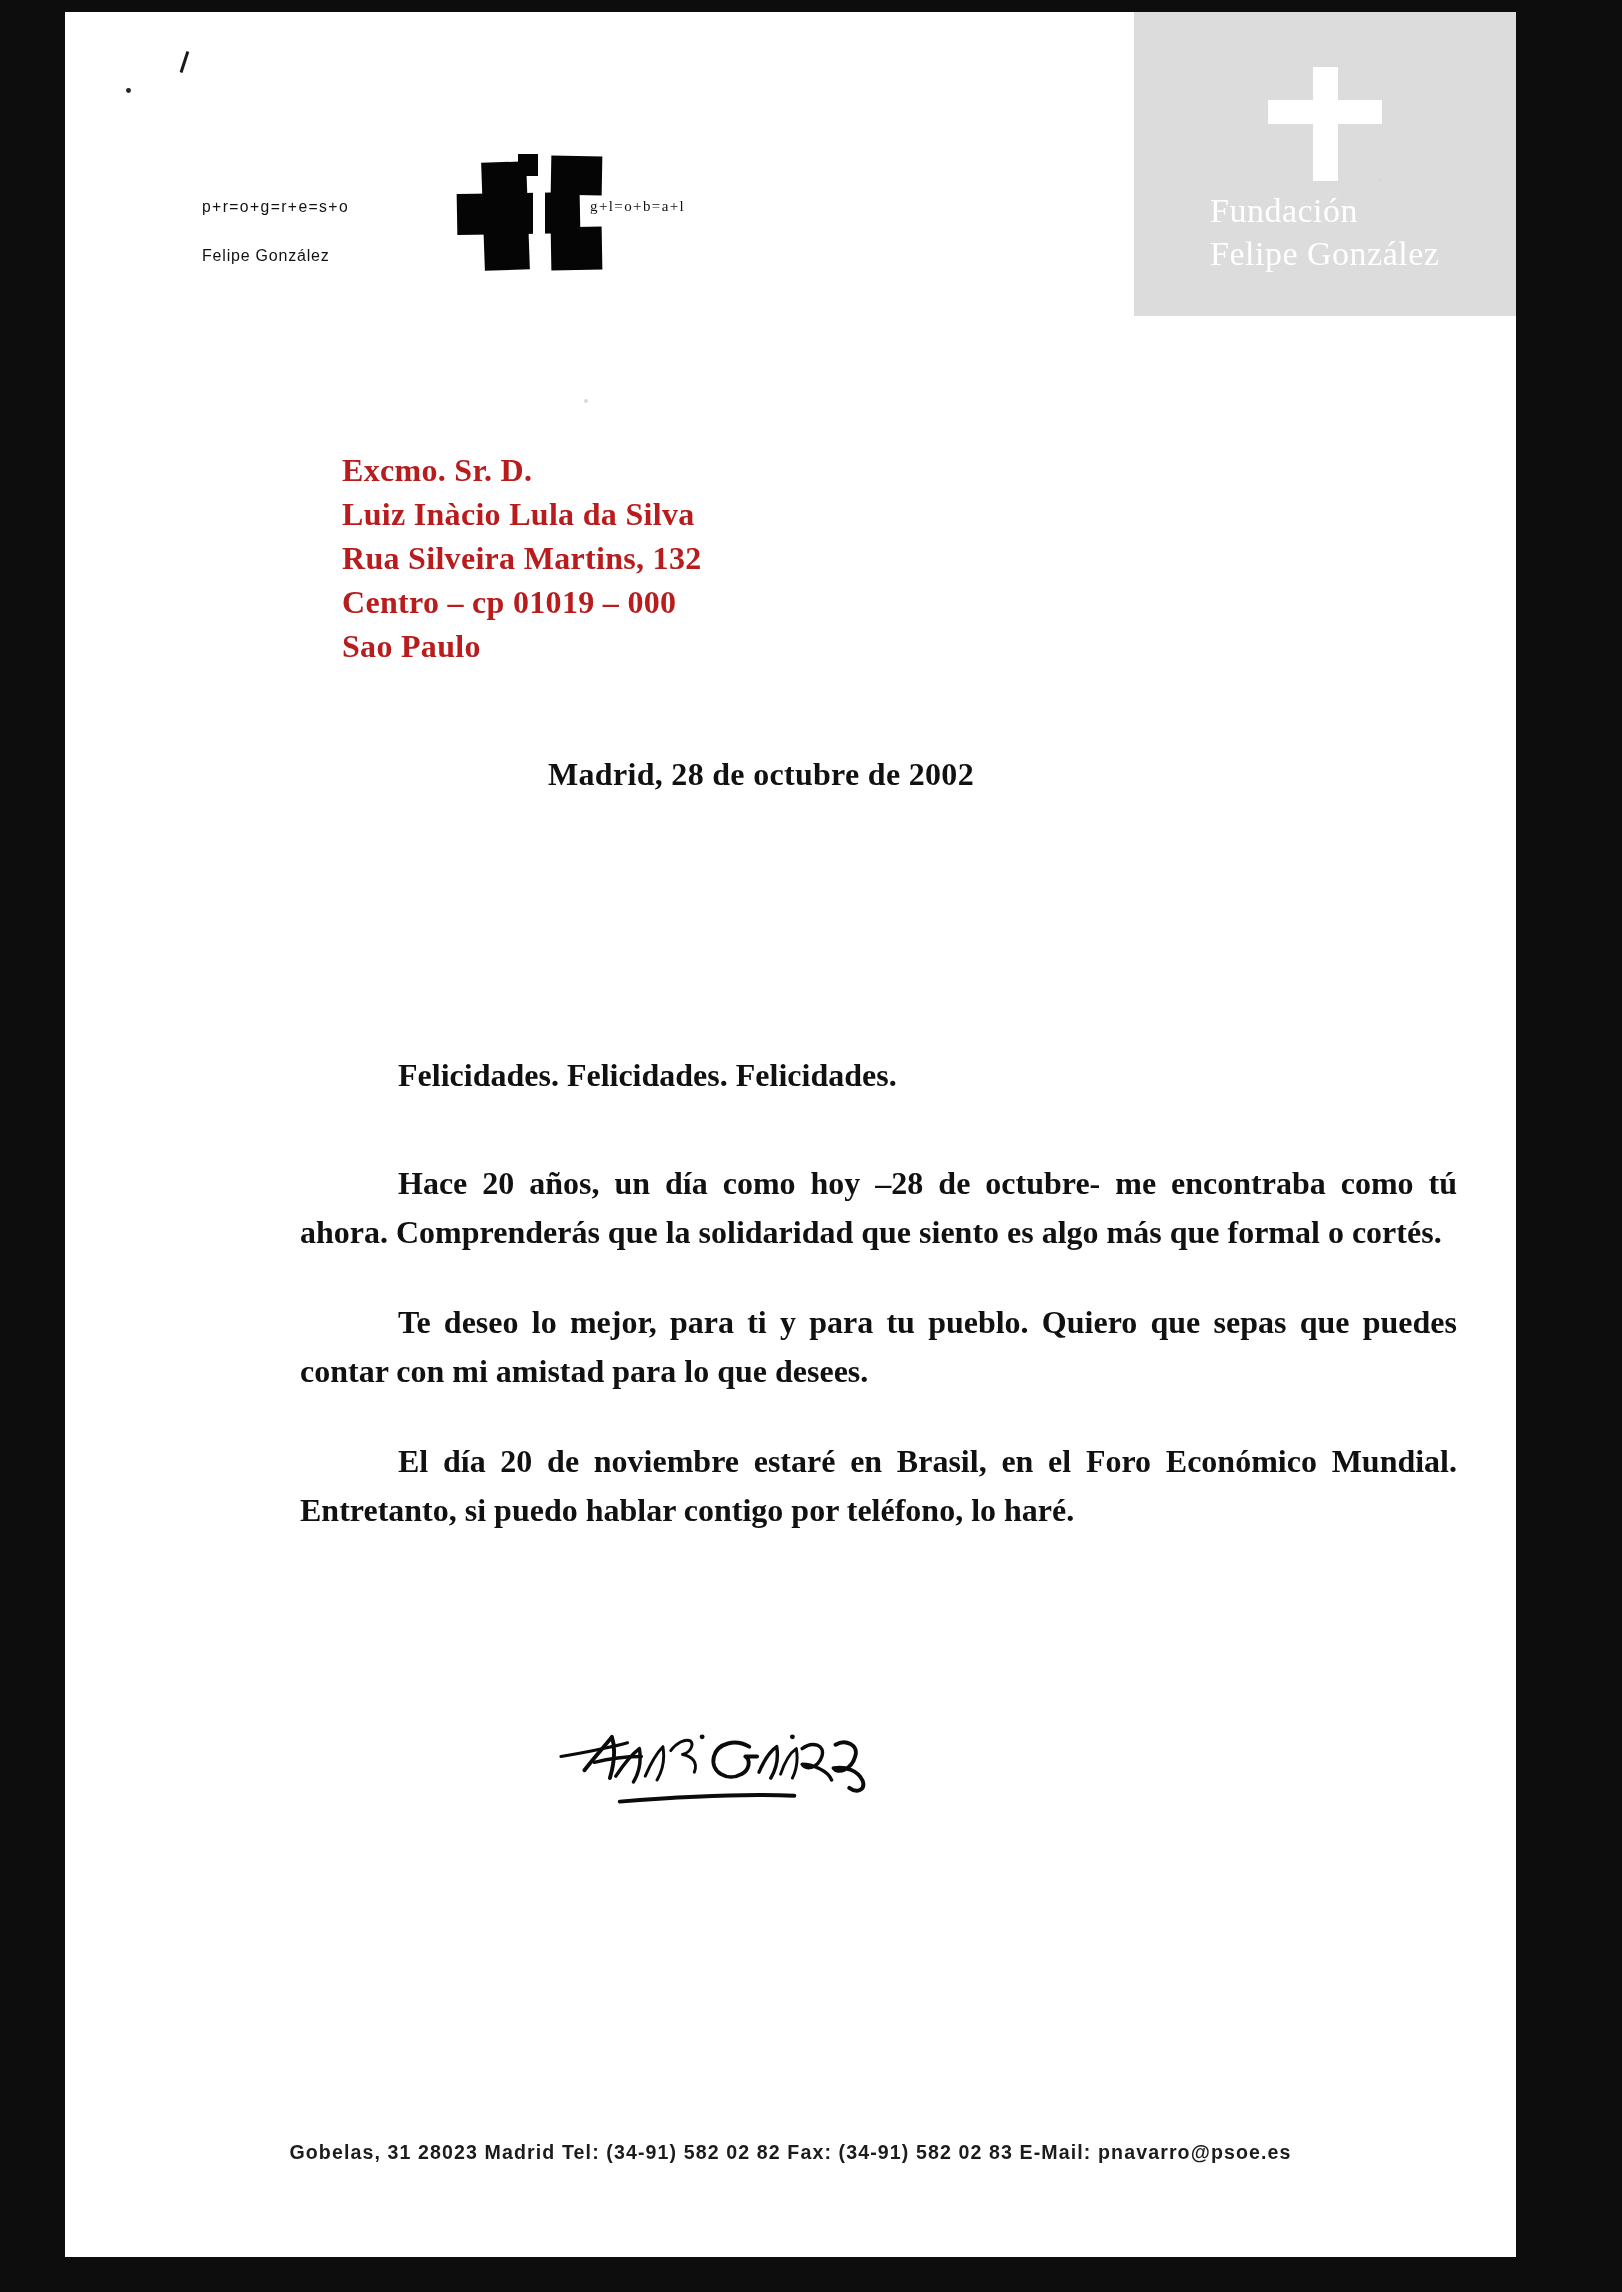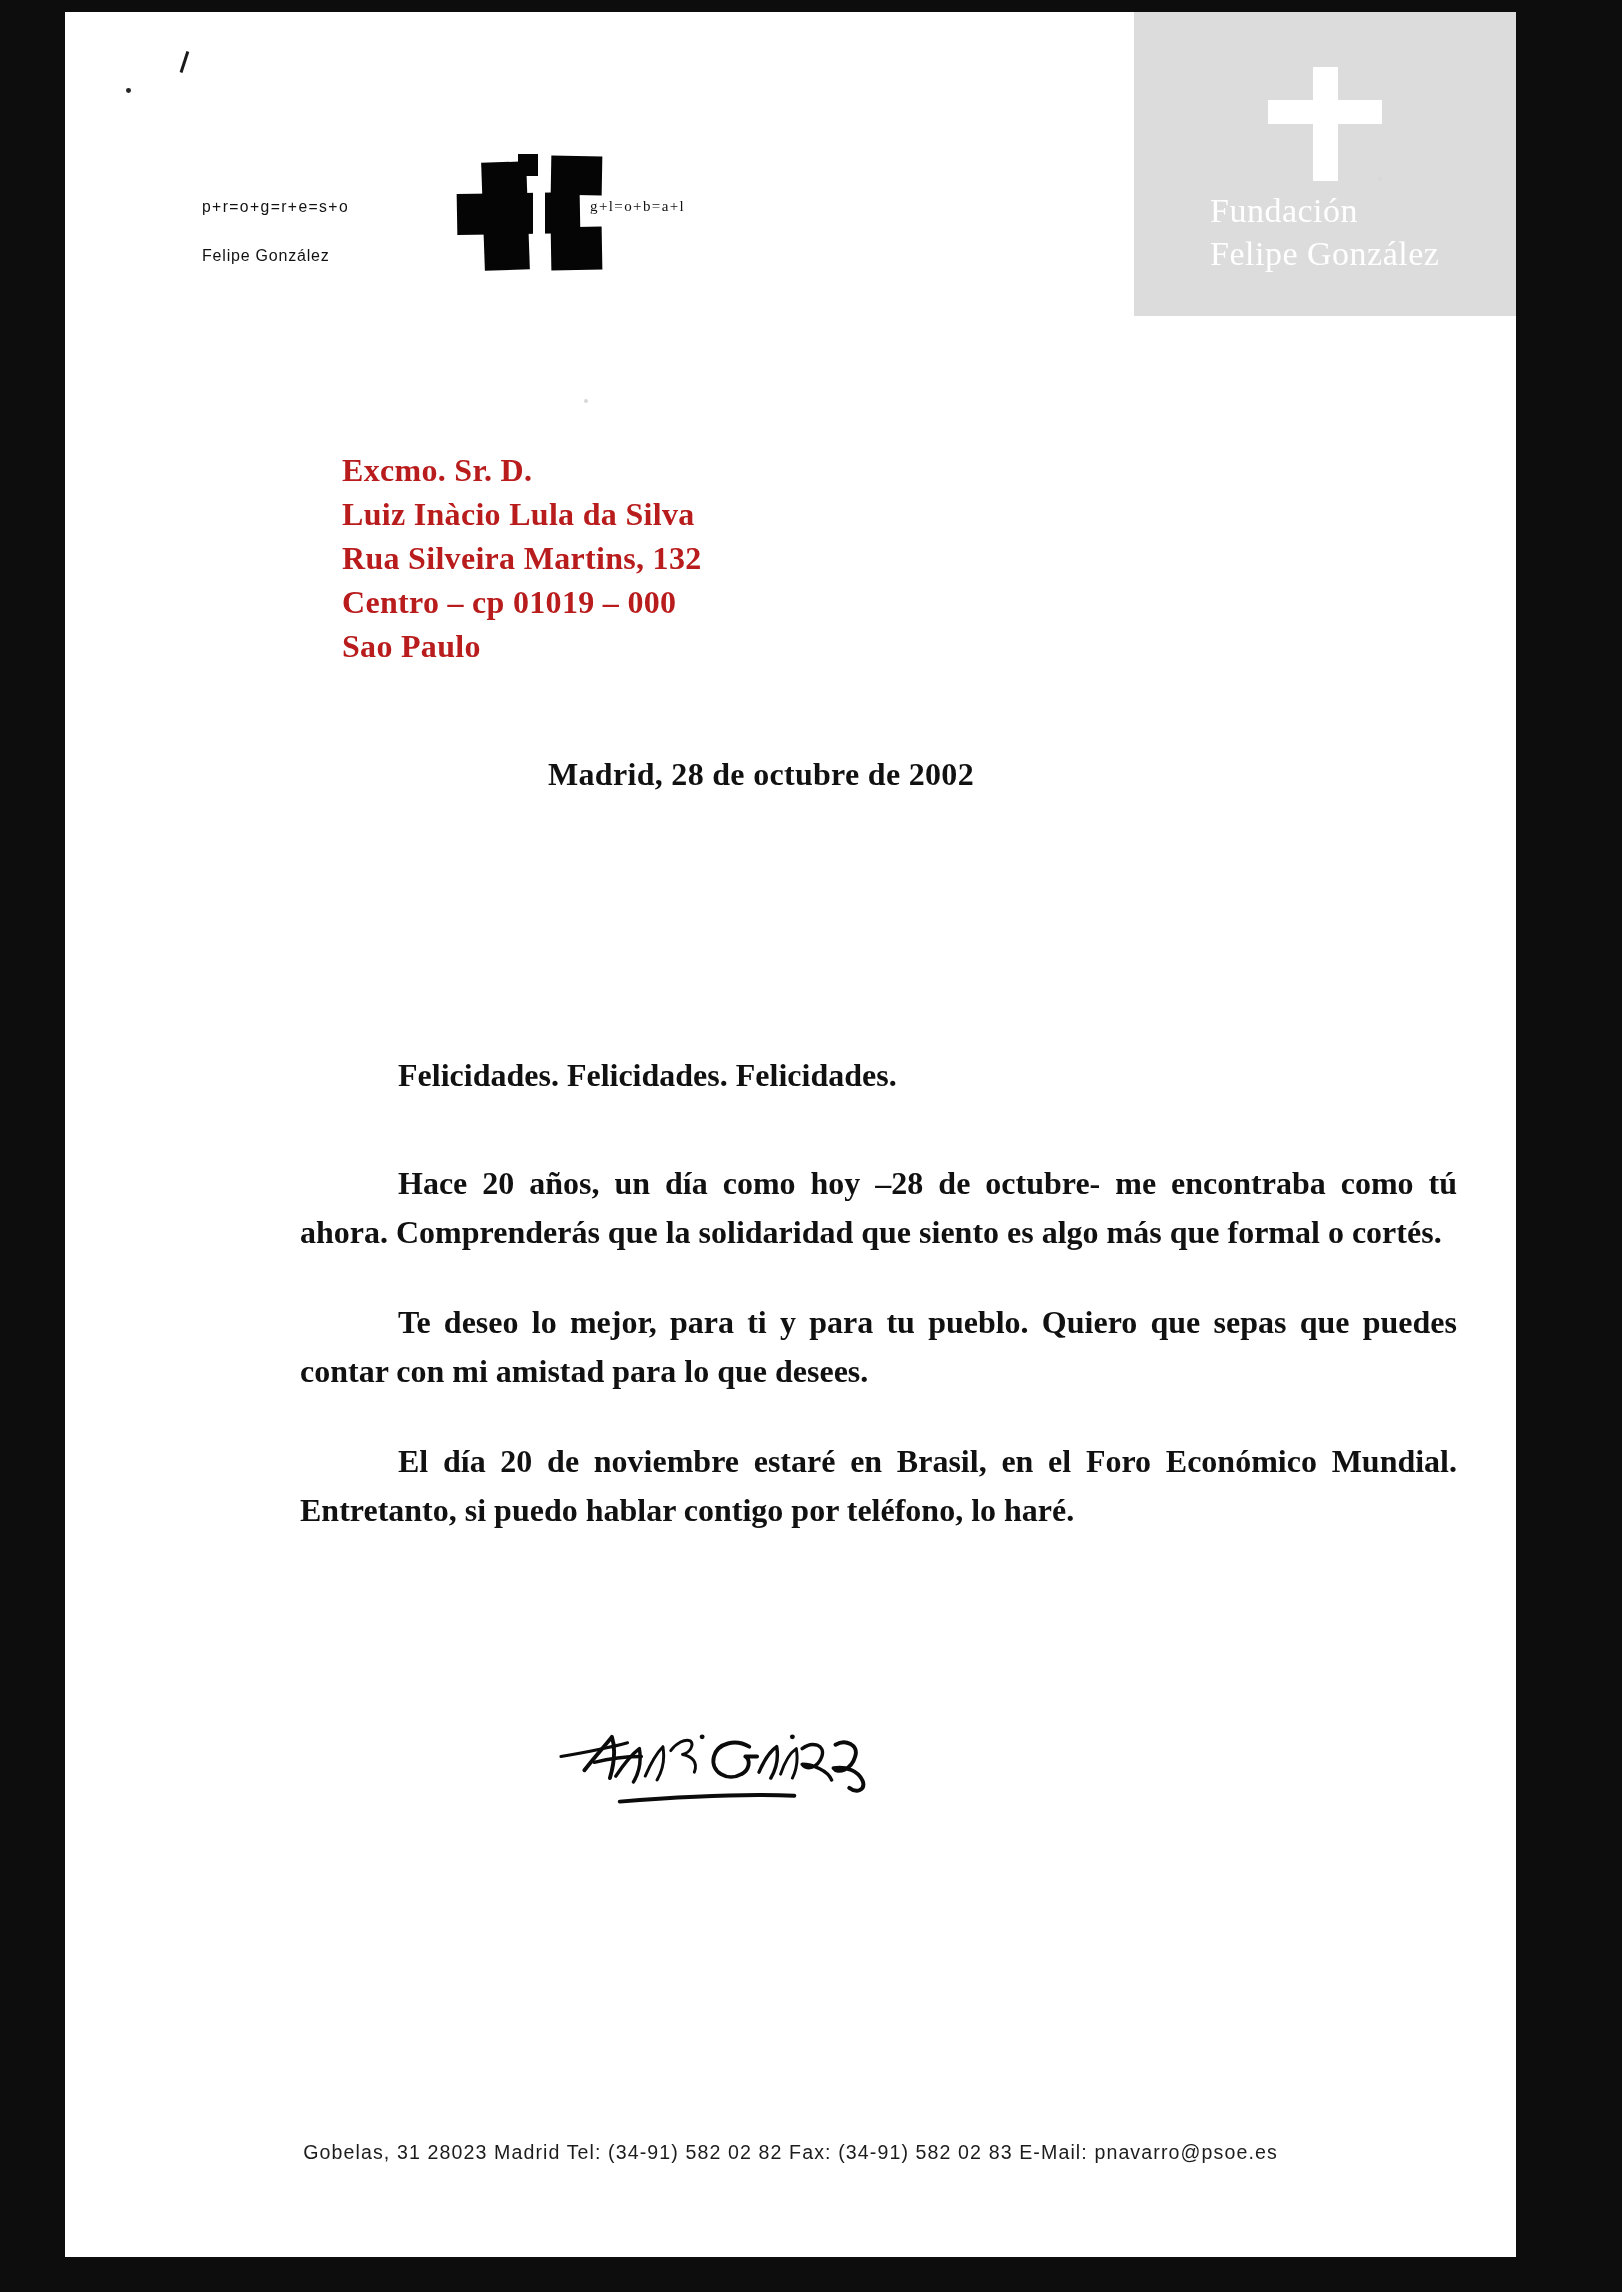--- a/index.html
+++ b/index.html
@@ -231,20 +231,21 @@
   .footer {
     position: absolute;
     left: 0;
     bottom: 93px;
     width: 100%;
     text-align: center;
     font-family: "Liberation Sans", sans-serif;
     font-size: 19.6px;
     letter-spacing: 1.1px;
     color: #1c1c1c;
+    font-weight: bold;
   }
 
   
   .speck {
     position: absolute;
     background: #d8d8d8;
     border-radius: 50%;
   }
 </style>
 </head>

